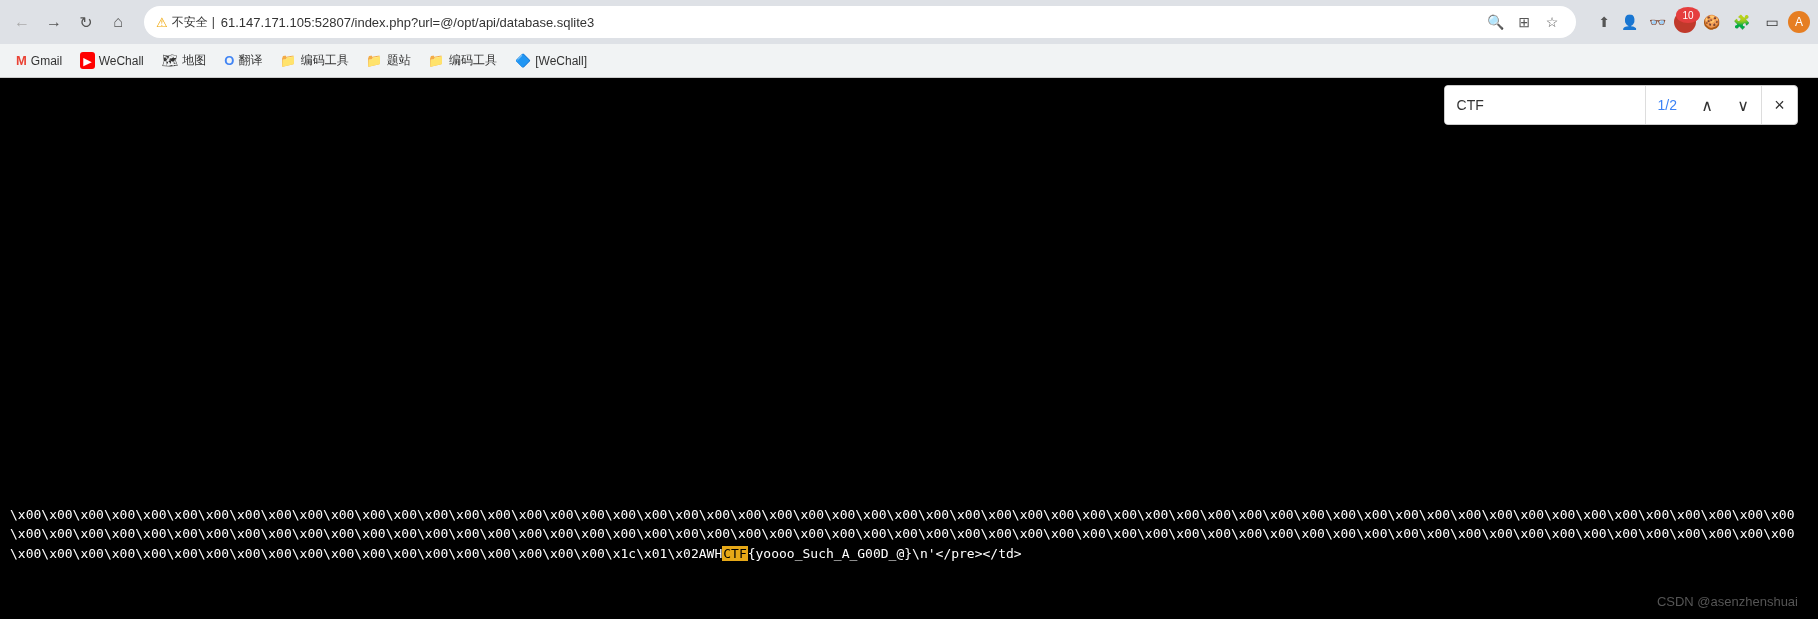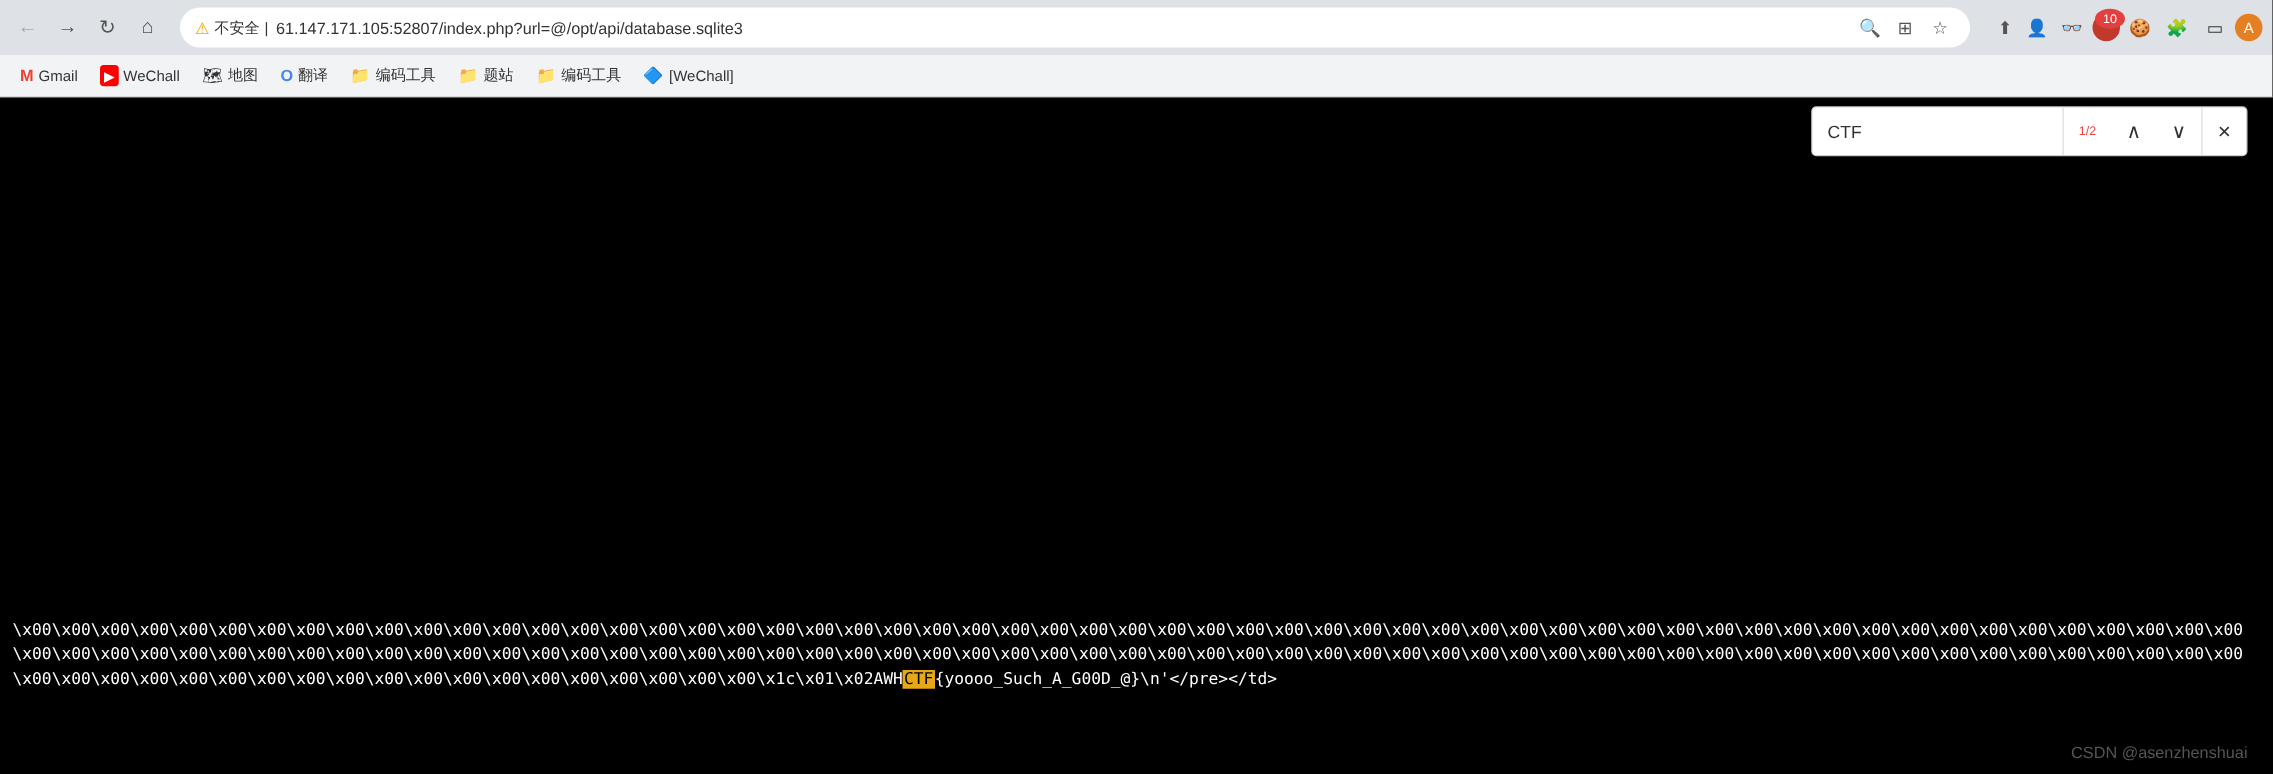--- a/index.html
+++ b/index.html
@@ -154,22 +154,22 @@
       border: none;
       outline: none;
       padding: 0 12px;
       font-size: 14px;
       width: 200px;
       height: 100%;
       color: #333;
     }
 
     .find-count {
-      font-size: 10px;
-      color: #ef4444;
+      font-size: 14px;
+      color: #3b82f6;
       padding: 0 12px;
       border-left: 1px solid #ddd;
       height: 100%;
       display: flex;
       align-items: center;
     }
 
     .find-nav-btn {
       width: 36px;
       height: 100%;
@@ -202,21 +202,21 @@
       width: 100%;
       height: calc(619px - 78px);
       background: #000;
       position: relative;
       overflow: hidden;
     }
 
     
     .bottom-content {
       position: absolute;
-      bottom: 66px;
+      bottom: 56px;
       left: 0;
       right: 0;
       padding: 0 10px;
       font-family: monospace;
       font-size: 13px;
       color: #fff;
       word-break: break-all;
       line-height: 1.5;
     }
 

